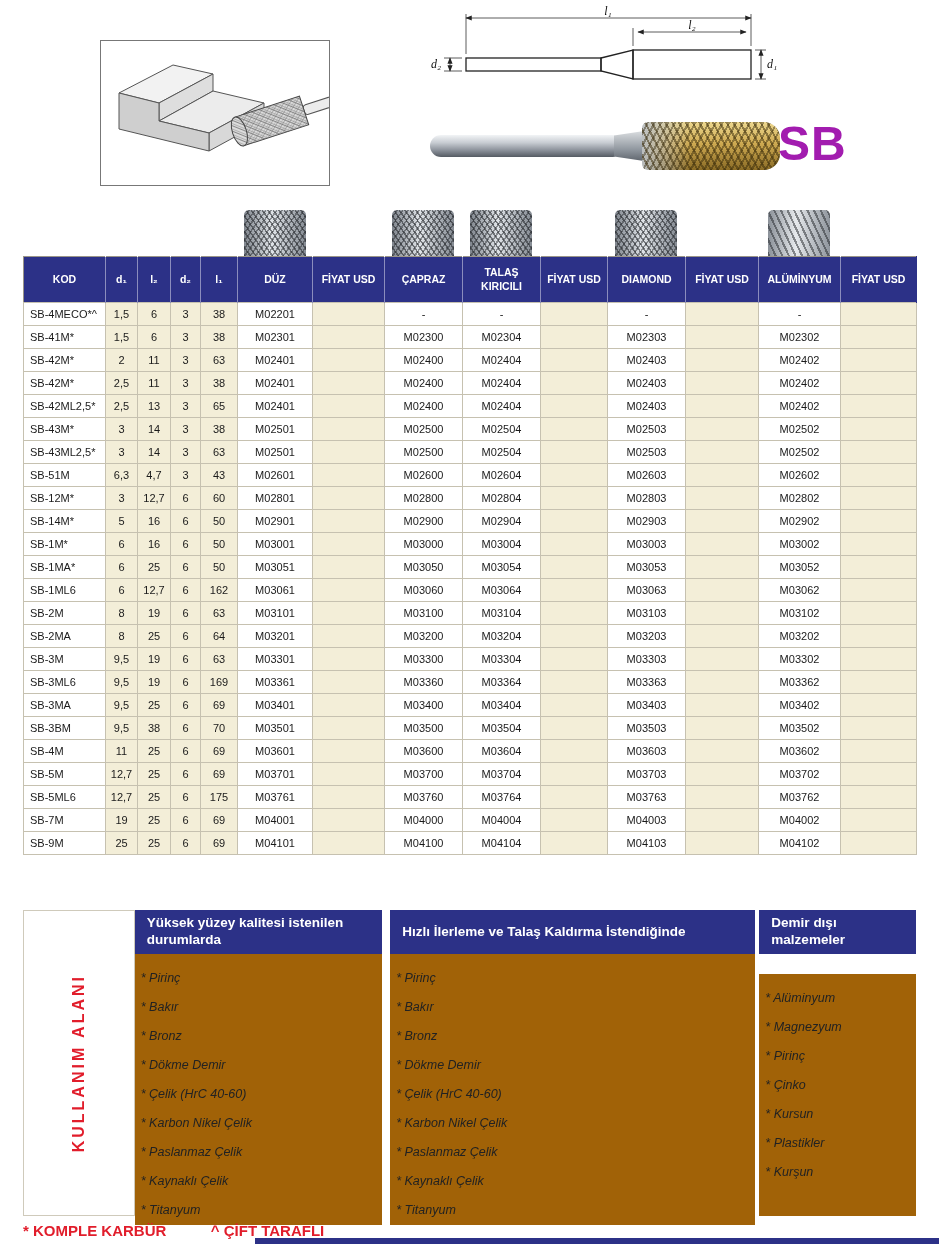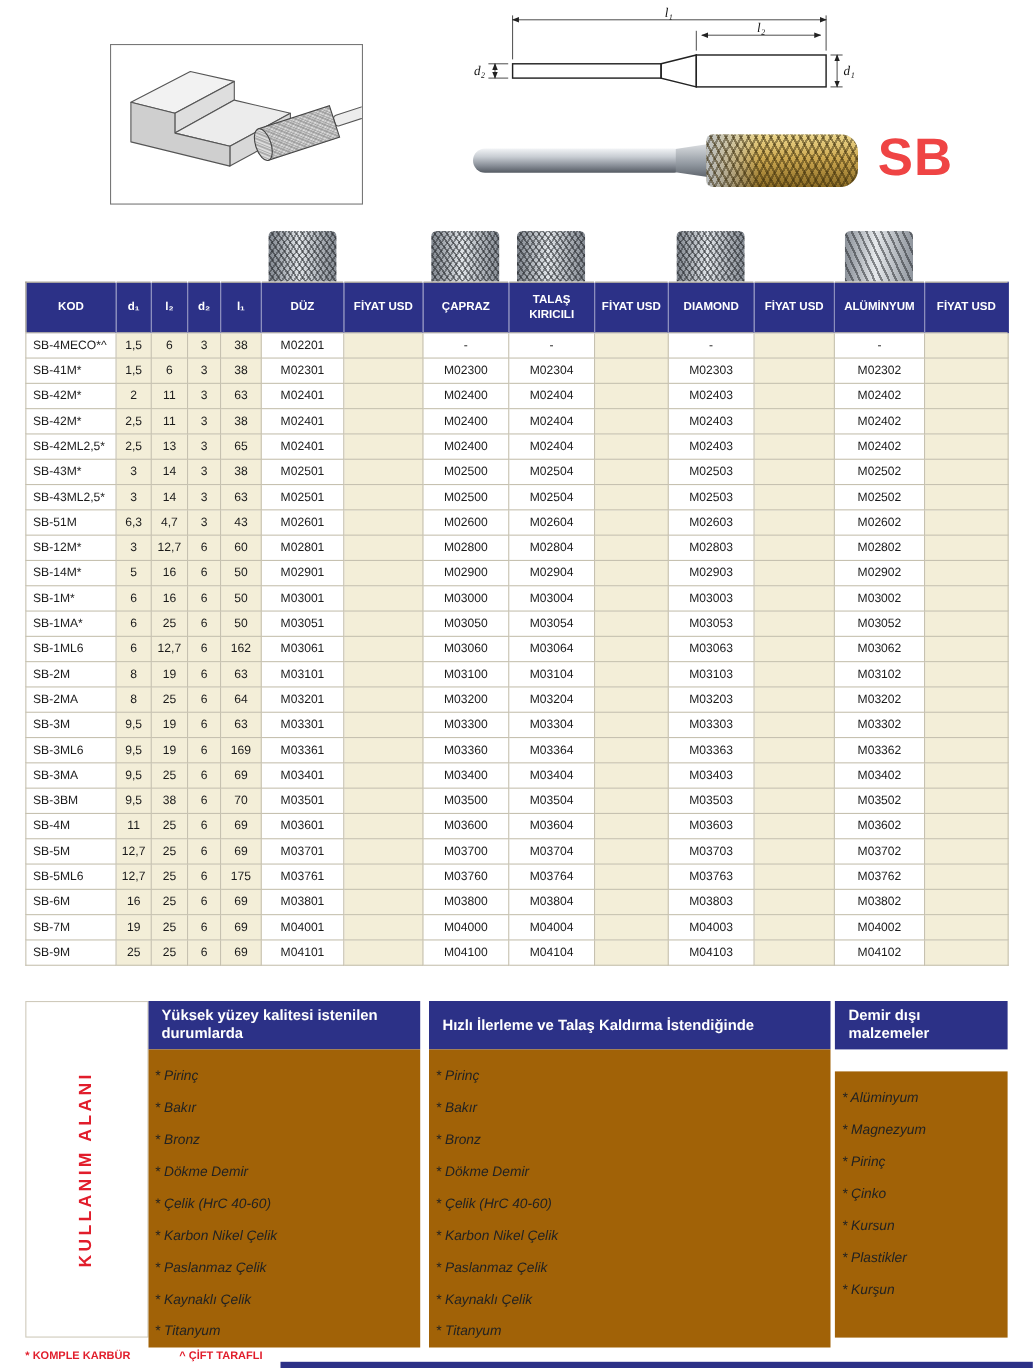--- a/index.html
+++ b/index.html
@@ -32,22 +32,22 @@
   .tool-head {
     position: absolute; left: 212px; top: 20px; width: 138px; height: 48px;
     border-radius: 6px 16px 16px 6px;
     background:
       repeating-linear-gradient(62deg, rgba(60,45,10,.50) 0 2px, rgba(0,0,0,0) 2px 6px),
       repeating-linear-gradient(-62deg, rgba(40,30,5,.40) 0 2px, rgba(0,0,0,0) 2px 6px),
       linear-gradient(90deg, rgba(186,192,199,.95) 0%, rgba(186,192,199,0) 35%),
       linear-gradient(180deg, #ecd78e 0%, #cda951 45%, #8a6b25 100%);
   }
   .series-label {
-    position: absolute; left: 798px; top: 116px;
-    font-size: 48px; font-weight: bold; letter-spacing: 1px; color: #ef4444;
+    position: absolute; left: 778px; top: 116px;
+    font-size: 48px; font-weight: bold; letter-spacing: 1px; color: #a21caf;
   }
 
   
   .swatch {
     position: absolute; top: 210px; height: 46px; width: 62px;
     border-radius: 5px 5px 0 0;
     background:
       repeating-linear-gradient(55deg, rgba(35,38,42,.55) 0 1.5px, rgba(0,0,0,0) 1.5px 4.5px),
       repeating-linear-gradient(-55deg, rgba(35,38,42,.45) 0 1.5px, rgba(0,0,0,0) 1.5px 4.5px),
       linear-gradient(90deg, #7f858d 0%, #e0e4e8 45%, #858b93 100%);
@@ -99,21 +99,21 @@
   .usage-head {
     background: #2c3187; color: #fff; font-weight: bold; font-size: 13.5px;
     min-height: 44px; display: flex; align-items: center;
     padding: 4px 12px; line-height: 1.25;
   }
   .usage-items { padding: 10px 2px 0 2px; background: #a16207; flex: 1; font-style: italic; }
   .usage-item { font-size: 12.5px; line-height: 29px; color: #222; padding-left: 4px; }
 
   
   .footnotes { position: absolute; left: 23px; top: 1222px; }
-  .footnote { color: #e11d2b; font-weight: bold; font-size: 10px; margin-top: 32px; }
+  .footnote { color: #e11d2b; font-weight: bold; font-size: 15px; margin-top: 32px; }
   .footnote + .footnote { margin-left: 40px; }
   .bottom-bar {
     position: absolute; left: 255px; top: 1238px; width: 684px; height: 6px;
     background: #2c3187;
   }
 </style>
 </head>
 <body>
 
 <div class="art-box">
@@ -568,36 +568,20 @@
         <td class="col-dim">6</td>
         <td class="col-dim">175</td>
         <td class="col-model">M03761</td>
         <td class="col-price"></td>
         <td class="col-model">M03760</td>
         <td class="col-model">M03764</td>
         <td class="col-price"></td>
         <td class="col-model">M03763</td>
         <td class="col-price"></td>
         <td class="col-model">M03762</td>
-        <td class="col-price"></td>
-      </tr>
-      <tr>
-        <td class="col-kod">SB-6M</td>
-        <td class="col-dim">16</td>
-        <td class="col-dim">25</td>
-        <td class="col-dim">6</td>
-        <td class="col-dim">69</td>
-        <td class="col-model">M03801</td>
-        <td class="col-price"></td>
-        <td class="col-model">M03800</td>
-        <td class="col-model">M03804</td>
-        <td class="col-price"></td>
-        <td class="col-model">M03803</td>
-        <td class="col-price"></td>
-        <td class="col-model">M03802</td>
         <td class="col-price"></td>
       </tr>
       <tr>
         <td class="col-kod">SB-7M</td>
         <td class="col-dim">19</td>
         <td class="col-dim">25</td>
         <td class="col-dim">6</td>
         <td class="col-dim">69</td>
         <td class="col-model">M04001</td>
         <td class="col-price"></td>

